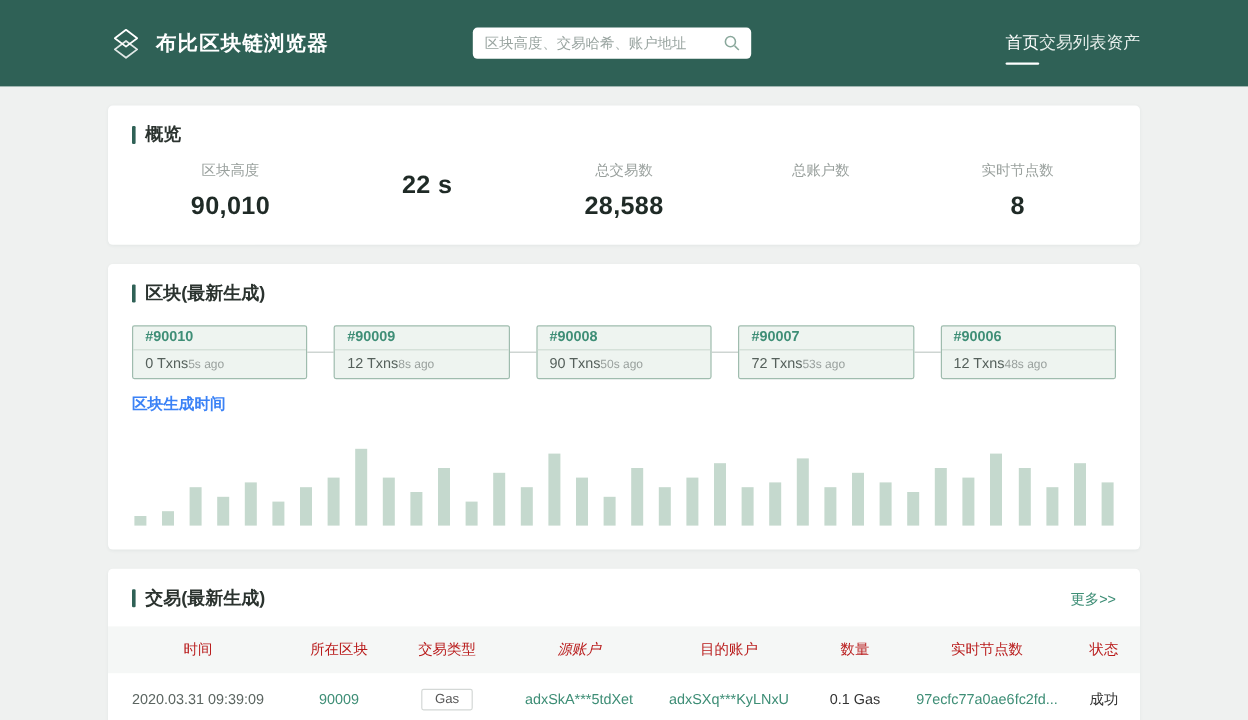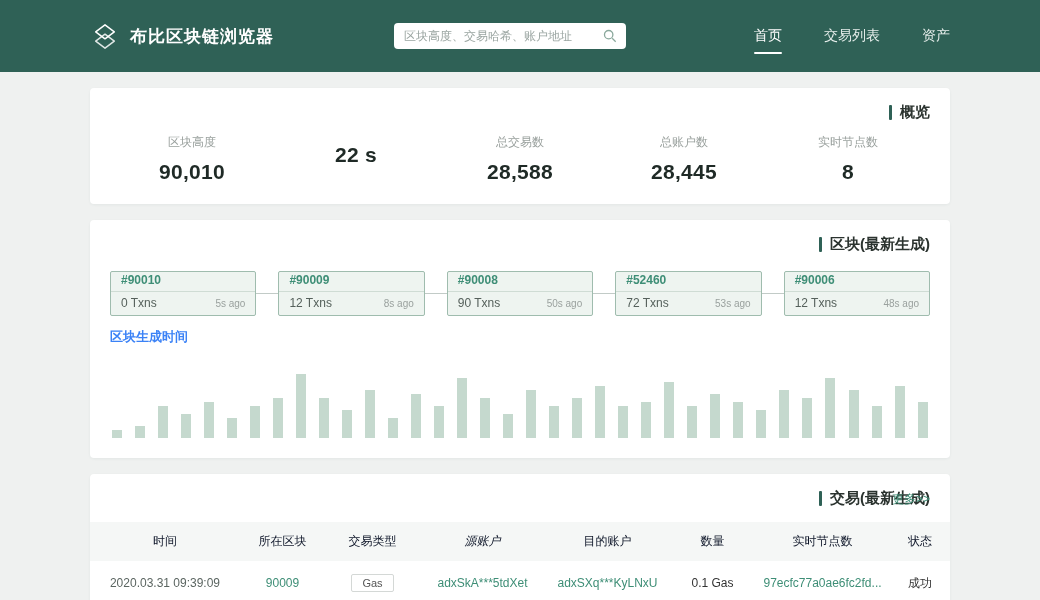--- a/index.html
+++ b/index.html
@@ -33,39 +33,39 @@
     outline: none;
   }
   .search-input::placeholder { color: #9aa5a1; }
   .search-icon {
     position: absolute; right: 9px; top: 6px;
     width: 14px; height: 14px; cursor: pointer;
     display: flex; align-items: center;
   }
   .nav { margin-left: auto; display: flex; align-items: center; }
   .nav-item {
-    color: #e7efec; font-size: 14px; margin-left: 42px;
+    color: #e7efec; font-size: 14px; 
     cursor: pointer; text-align: center; padding-top: 8px;
   }
   .nav-item::after {
     content: ""; display: block; height: 2px; border-radius: 1px;
     background: transparent; margin-top: 7px;
   }
   .nav-item.active { color: #ffffff; }
   .nav-item.active::after { background: #ffffff; }
 
   
   .main { padding: 16px 90px 0 90px; }
   .card {
     background: #ffffff;
     border-radius: 4px;
     box-shadow: 0 1px 3px rgba(40, 70, 60, 0.06);
     margin-bottom: 16px;
   }
-  .section-head { display: flex; align-items: center; justify-content: flex-end; }
+  .section-head { display: flex; align-items: center; }
   .marker { width: 3px; height: 15px; background: #2f6156; border-radius: 1px; margin-right: 8px; }
   .section-title { font-size: 15px; font-weight: bold; color: #2b332f; }
 
   
   .overview-card { padding: 15px 20px 20px 20px; }
   .stats { display: flex; margin-top: 12px; }
   .stat { flex: 1; text-align: center; }
   .stat-label { font-size: 12px; color: #9aa19e; }
   .stat-value { font-size: 21px; font-weight: bold; color: #1f2a26; margin-top: 9px; letter-spacing: 0.3px; }
 
@@ -79,21 +79,21 @@
     border-radius: 2px;
     cursor: pointer;
   }
   .block-card-top {
     padding: 1px 10px 4px 10px;
     font-size: 12px; font-weight: bold;
     color: #3e8e76;
     border-bottom: 1px solid #cfdcd4;
   }
   .block-card-bottom {
-    display: flex; justify-content: space-between; align-items: baseline;
+    display: flex; justify-content: flex-start; align-items: baseline;
     padding: 4px 10px 5px 10px;
   }
   .block-txns { font-size: 12px; color: #55605b; }
   .block-age { font-size: 10px; color: #9aa19e; }
   .connector { width: 22px; height: 1px; background: #c2cbc7; flex: none; }
 
   .chart-label { margin-top: 12px; font-size: 13px; font-weight: bold; color: #3b82f6; }
   .bars {
     height: 80px;
     margin-top: 12px;
@@ -107,21 +107,21 @@
   
   .tx-card { padding: 15px 0 0 0; position: relative; }
   .tx-head { padding: 0 20px; }
   .more-link {
     position: absolute; right: 20px; top: 17px;
     font-size: 12px; color: #3e8e76; cursor: pointer; text-decoration: none;
   }
   table { width: 100%; border-collapse: collapse; margin-top: 14px; }
   thead tr { background: #f5f7f6; }
   th {
-    font-size: 12px; font-weight: normal; color: #0f172a;
+    font-size: 12px; font-weight: normal; color: #b91c1c;
     padding: 11px 6px; text-align: center; white-space: nowrap;
   }
   td {
     font-size: 12px; color: #333;
     padding: 13px 6px; text-align: center; white-space: nowrap;
   }
   tbody tr { border-bottom: 1px solid #f1f4f2; }
   .green-link { color: #3e8e76; text-decoration: none; cursor: pointer; }
   .muted { color: #5b6561; }
   .badge {
@@ -186,21 +186,20 @@
       </div>
       <div class="stat">
         <div class="stat-value">22 s</div>
       </div>
       <div class="stat">
         <div class="stat-label">总交易数</div>
         <div class="stat-value">28,588</div>
       </div>
       <div class="stat">
         <div class="stat-label">总账户数</div>
-        <div class="stat-value">28,445</div>
       </div>
       <div class="stat">
         <div class="stat-label">实时节点数</div>
         <div class="stat-value">8</div>
       </div>
     </div>
   </section>
 
   <section class="card blocks-card">
     <div class="section-head">
@@ -227,21 +226,21 @@
       <div class="connector"></div>
       <div class="block-card">
         <div class="block-card-top">#90008</div>
         <div class="block-card-bottom">
           <span class="block-txns">90 Txns</span>
           <span class="block-age">50s ago</span>
         </div>
       </div>
       <div class="connector"></div>
       <div class="block-card">
-        <div class="block-card-top">#52460</div>
+        <div class="block-card-top">#90007</div>
         <div class="block-card-bottom">
           <span class="block-txns">72 Txns</span>
           <span class="block-age">53s ago</span>
         </div>
       </div>
       <div class="connector"></div>
       <div class="block-card">
         <div class="block-card-top">#90006</div>
         <div class="block-card-bottom">
           <span class="block-txns">12 Txns</span>

